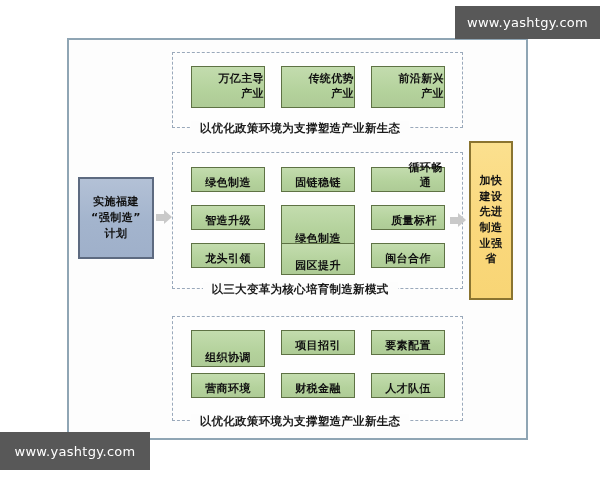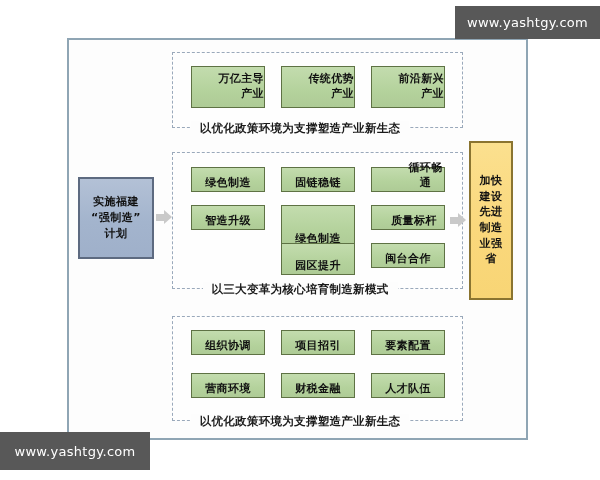--- a/index.html
+++ b/index.html
@@ -73,21 +73,21 @@
   .m12{left:281px;top:167px;width:74px;height:25px;}
   .m13{left:371px;top:167px;width:74px;height:25px;padding-left:35px;}
   .m21{left:191px;top:205px;width:74px;height:25px;}
   .m22{left:281px;top:205px;width:74px;height:43px;}
   .m23{left:371px;top:205px;width:74px;height:25px;padding-left:12px;}
   .m31{left:191px;top:243px;width:74px;height:25px;}
   .m32{left:281px;top:243px;width:74px;height:32px;}
   .m33{left:371px;top:243px;width:74px;height:25px;}
 
   
-  .b11{left:191px;top:330px;width:74px;height:25px;}
+  .b11{left:191px;top:330px;width:74px;height:37px;}
   .b12{left:281px;top:330px;width:74px;height:25px;}
   .b13{left:371px;top:330px;width:74px;height:25px;}
   .b21{left:191px;top:373px;width:74px;height:25px;}
   .b22{left:281px;top:373px;width:74px;height:25px;}
   .b23{left:371px;top:373px;width:74px;height:25px;}
 
   
   .goal-box{
     position:absolute;left:469px;top:141px;width:44px;height:159px;
     background:linear-gradient(180deg,#fbe08f 0%,#fad87c 55%,#f8d575 100%);
@@ -158,20 +158,21 @@
   </div>
 
   <div class="group group-mid"></div>
 
   <div class="cell m11">绿色制造</div>
   <div class="cell m12">固链稳链</div>
   <div class="cell m13">循环畅通</div>
   <div class="cell m21">智造升级</div>
   <div class="cell m22">绿色制造</div>
   <div class="cell m23">质量标杆</div>
+  <div class="cell m31">龙头引领</div>
   <div class="cell m32">园区提升</div>
   <div class="cell m33">闽台合作</div>
 
   <div class="group-caption cap-mid">
     <b>以三大变革为核心培育制造新模式</b>
   </div>
 
   <div class="group group-bot"></div>
 
   <div class="cell b11">组织协调</div>

